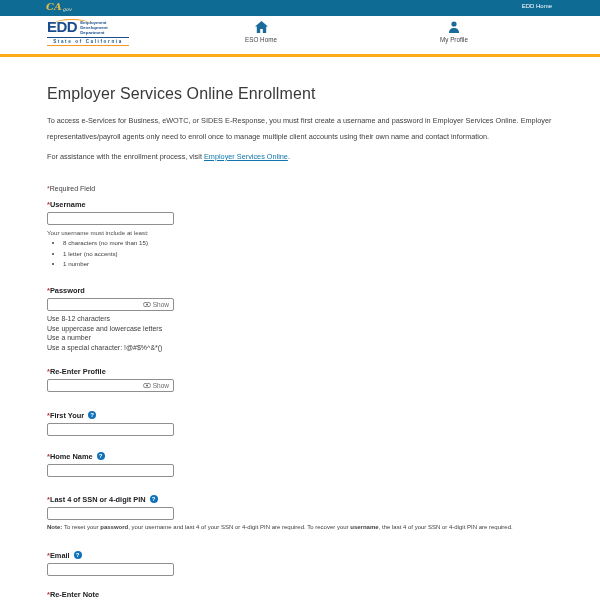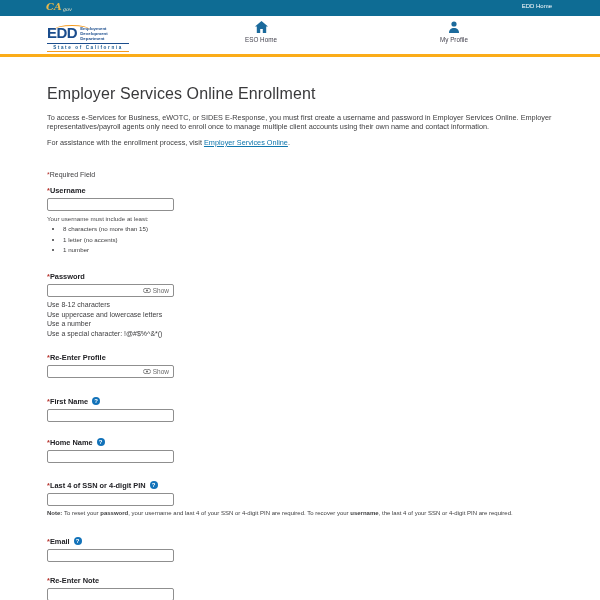--- a/index.html
+++ b/index.html
@@ -11,21 +11,21 @@
   .cagov { position:absolute; left:46px; top:0; height:13px; display:flex; align-items:center; }
   .cagov .ca { font-family:"DejaVu Serif", serif; font-style:italic; font-weight:bold;
                font-size:10px; color:#e5b94d; line-height:10px; }
   .cagov .gov { font-family:"DejaVu Serif", serif; font-style:italic; font-size:5px;
                 color:#f2e7c8; margin-left:1px; margin-top:4px; }
   .topbar-link { position:absolute; right:48px; top:3px; font-size:6px; color:#ffffff; text-decoration:none; }
 
   
   .header { position:relative; width:100%; height:38px; background:#fff; }
 
-  .edd-logo { position:absolute; left:47px; top:9px; width:82px; }
+  .edd-logo { position:absolute; left:47px; top:3px; width:82px; }
   .edd-top { display:flex; align-items:flex-start; }
   .edd-acronym { font-size:15px; font-weight:bold; color:#1b4d8d; letter-spacing:-0.5px;
                  line-height:15px; position:relative; }
   .edd-arc { position:absolute; left:8px; top:0px; width:34px; height:9px;
              border-top:1.5px solid #f49b1f; border-radius:50%; }
   .edd-dept { margin-left:3px; margin-top:1px; }
   .edd-dept div { font-size:4.4px; font-weight:bold; color:#1b4d8d; line-height:5.2px; }
   .edd-rule { height:1px; background:#1b4d8d; margin-top:1px; }
   .edd-state { font-size:4.6px; color:#1d5c94; letter-spacing:1.6px; text-align:center;
                margin-top:1px; font-weight:bold; }
@@ -38,21 +38,21 @@
   .nav-item .nav-label { font-size:6.3px; color:#44434f; margin-top:3px; }
   .nav-icon svg { display:block; }
 
   .gold-line { width:100%; height:3px; background:#fbac18; }
 
   
   .content { padding:28px 25px 0 47px; }
 
   h1 { font-size:16px; font-weight:400; color:#39393b; margin-bottom:10px; letter-spacing:0.1px; }
 
-  .intro { font-size:7.3px; line-height:9px; color:#3d3d3f; margin-bottom:7px; }
+  .intro { font-size:7.3px; line-height:16px; color:#3d3d3f; margin-bottom:7px; }
   .assist { font-size:7.3px; color:#3d3d3f; margin-bottom:24px; }
   a.inline-link { color:#0f76ad; text-decoration:underline; cursor:pointer; }
 
   .required-note { font-size:7px; color:#3d3d3f; margin-bottom:8px; }
   .req { color:#b5302a; }
 
   .group { margin-bottom:18px; }
   .group-label { font-size:7.4px; font-weight:bold; color:#222226; margin-bottom:3px;
                  display:flex; align-items:center; }
 
@@ -206,21 +206,21 @@
           </svg>
         </span>
         <span>Show</span>
       </button>
     </div>
   </div>
 
   <div class="group g-first">
     <div class="group-label">
         <span class="req">*</span>
-        <span>First Name</span>
+        <span>First Your</span>
         <span class="help-icon">?</span>
       </div>
     <input class="text-input" type="text" value="" style="">
   </div>
 
   <div class="group g-last">
     <div class="group-label">
         <span class="req">*</span>
         <span>Home Name</span>
         <span class="help-icon">?</span>

